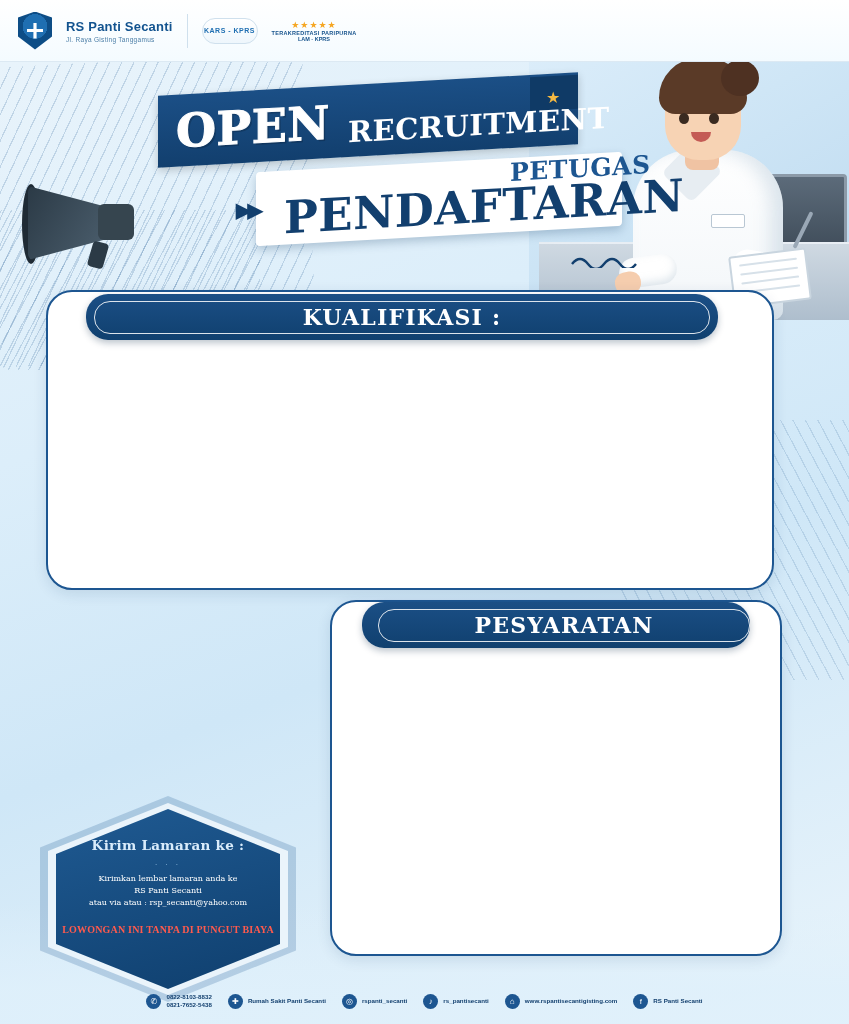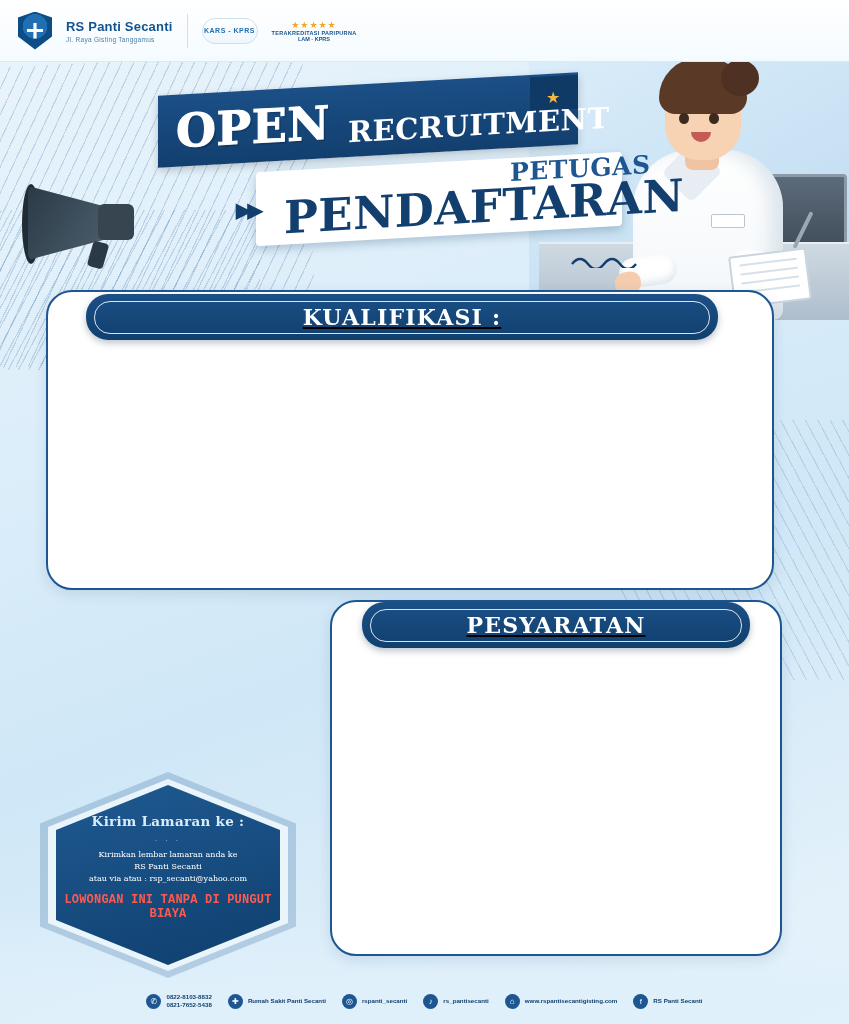--- a/index.html
+++ b/index.html
@@ -256,46 +256,46 @@
 
   .hdr {
     position: absolute; height: 46px;
     background: linear-gradient(180deg,#1b4f86 0%, #10406f 100%);
     border-radius: 22px;
     display: flex; align-items: center; justify-content: center;
     box-shadow: 0 3px 7px rgba(10,40,70,.28);
     z-index: 11;
   }
   .hdr-kual { left: 86px; top: 294px; width: 632px; }
-  .hdr-syar { left: 362px; top: 602px; width: 388px; }
+  .hdr-syar { left: 362px; top: 602px; width: 388px; justify-content: flex-end; }
   .hdr-inner {
     width: calc(100% - 16px); height: 33px;
     border: 1.5px solid rgba(255,255,255,.85);
     border-radius: 16px;
-    display: flex; align-items: center; justify-content: center; text-decoration: underline;
+    display: flex; align-items: center; justify-content: center;
   }
   .hdr-text {
     font-family: "DejaVu Serif", serif;
     font-size: 22px; font-weight: 700; color: #ffffff; letter-spacing: 1.2px;
   }
 
   .list {
     position: absolute;
     font-family: "DejaVu Serif", serif;
     color: #121212;
   }
   .list-kual { left: 92px; top: 352px; width: 650px; }
   .list-kual li { font-size: 21px; font-weight: 700; line-height: 1.52; letter-spacing: .1px; }
   .list-syar { left: 352px; top: 658px; width: 420px; }
   .list-syar li { font-size: 21px; font-weight: 700; line-height: 1.62; letter-spacing: .1px; }
   ul.list { list-style: none; }
   ul.list li::before { content: "- "; }
 
   
-  .hex-wrap { position: absolute; left: 34px; top: 768px; width: 280px; height: 216px; z-index: 9; }
+  .hex-wrap { position: absolute; left: 34px; top: 792px; width: 280px; height: 216px; z-index: 9; }
   .hex-outline {
     position: absolute; left: 6px; top: 4px; width: 256px; height: 206px;
     background: #1d5691;
     clip-path: polygon(50% 0%, 100% 25%, 100% 75%, 50% 100%, 0% 75%, 0% 25%);
     opacity: .22;
   }
   .hex-outline2 {
     position: absolute; left: 14px; top: 11px; width: 240px; height: 192px;
     background: #eaf4fb;
     clip-path: polygon(50% 0%, 100% 25%, 100% 75%, 50% 100%, 0% 75%, 0% 25%);
@@ -306,22 +306,22 @@
     clip-path: polygon(50% 0%, 100% 25%, 100% 75%, 50% 100%, 0% 75%, 0% 25%);
     color: #fff; text-align: center; padding-top: 28px;
   }
   .hex-title {
     font-family: "DejaVu Serif", serif;
     font-size: 13.5px; font-weight: 700; letter-spacing: .3px; color: #d9ecfb;
   }
   .hex-dots { font-size: 8px; color: #9dc6e6; margin: 5px 0 6px; letter-spacing: 3px; }
   .hex-line { font-family: "DejaVu Serif", serif; font-size: 8px; line-height: 1.5; color: #ffffff; }
   .hex-warn {
-    margin-top: 8px; font-family: Liberation Mono, monospace;
-    font-size: 12px; font-weight: 700; color: #ff5a4d; letter-spacing: .2px;
+    margin-top: 15px; font-family: Liberation Serif, serif;
+    font-size: 10px; font-weight: 700; color: #ff5a4d; letter-spacing: .2px;
   }
 
   
   .footer {
     position: absolute; left: 0; bottom: 6px; width: 849px; height: 34px;
     display: flex; align-items: center; justify-content: center; gap: 16px; z-index: 12;
   }
   .fc { display: flex; align-items: center; gap: 5px; }
   .fc-ico {
     width: 15px; height: 15px; border-radius: 50%;

